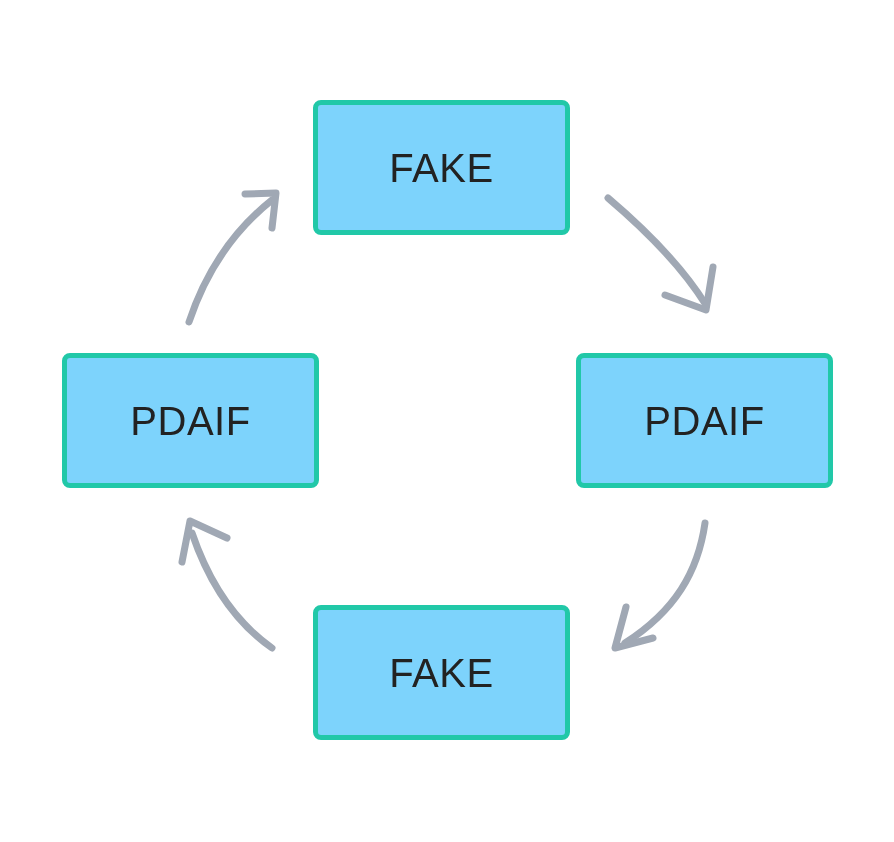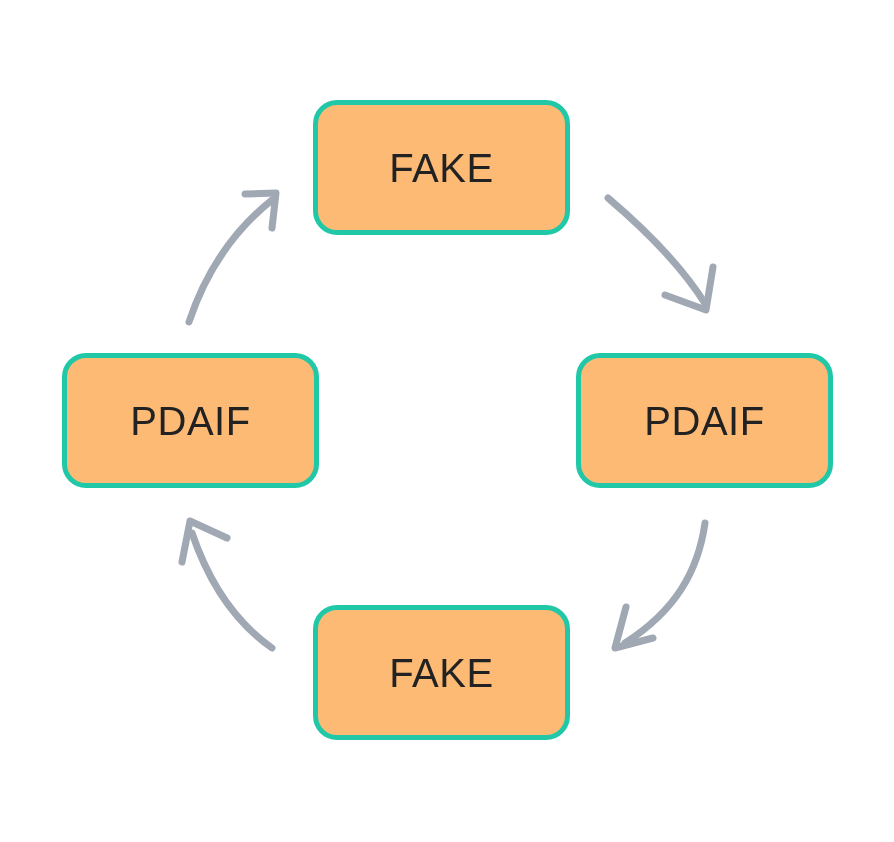--- a/index.html
+++ b/index.html
@@ -22,25 +22,25 @@
     position: absolute;
     left: 0;
     top: 0;
     width: 894px;
     height: 842px;
     pointer-events: none;
   }
   .node {
     position: absolute;
     box-sizing: border-box;
-    background: #fdba74;
+    background: #7dd3fc;
     border-style: solid;
     border-width: 5px;
     border-color: #21c8a8;
-    border-radius: 24px;
+    border-radius: 8px;
     display: flex;
     align-items: center;
     justify-content: center;
   }
   .node-label {
     font-family: "Liberation Sans", sans-serif;
     font-size: 40px;
     font-weight: 400;
     color: #222222;
     letter-spacing: 0.5px;

